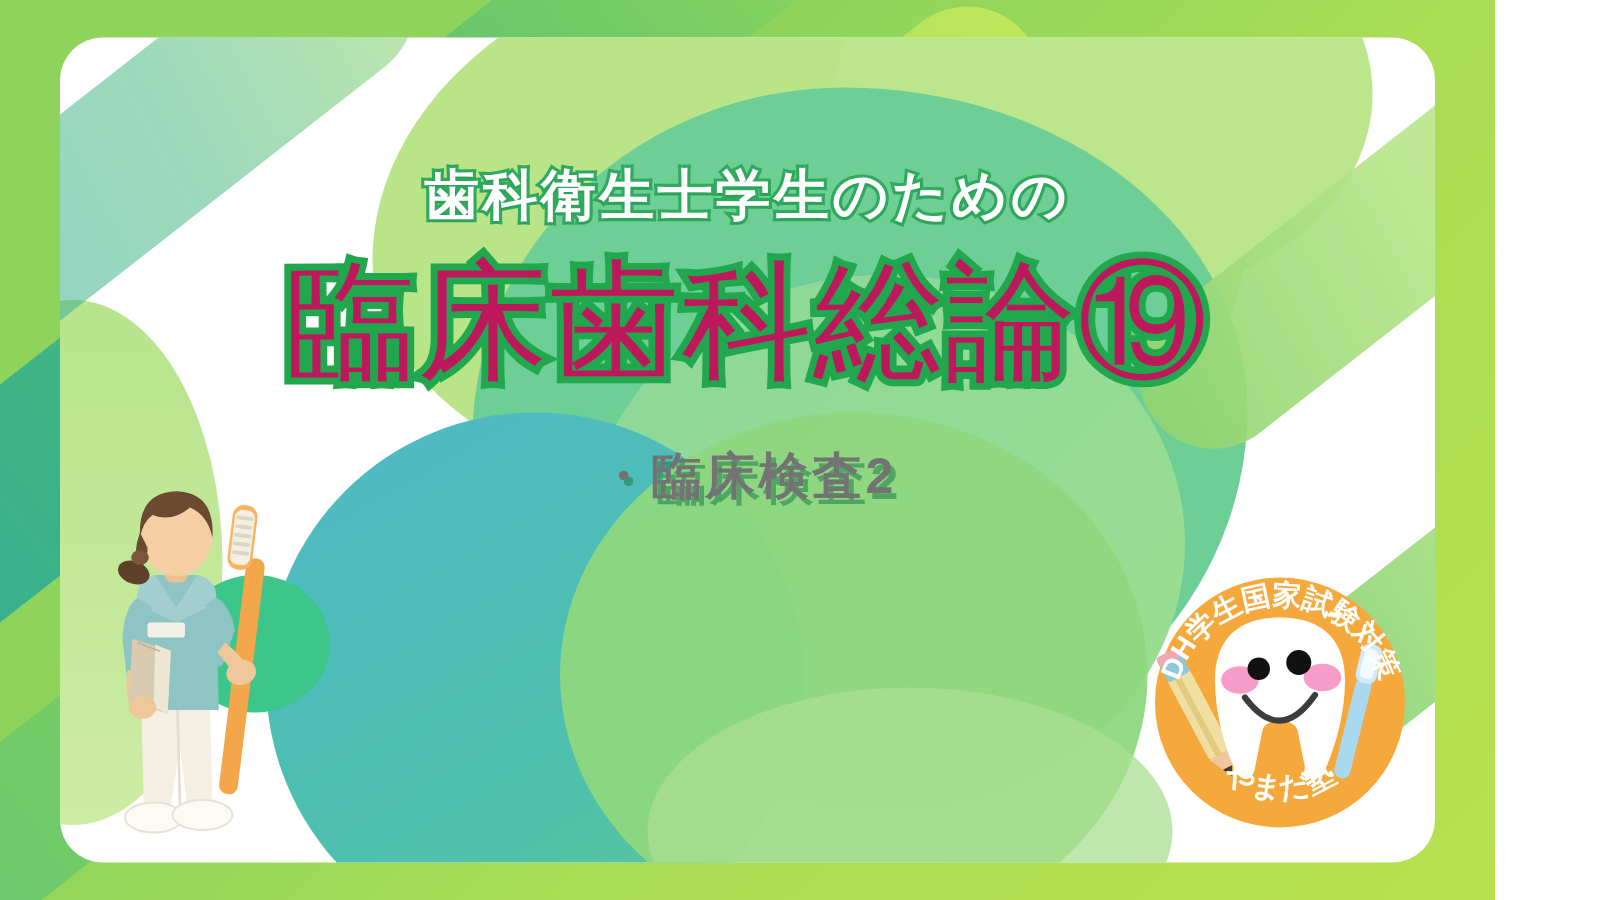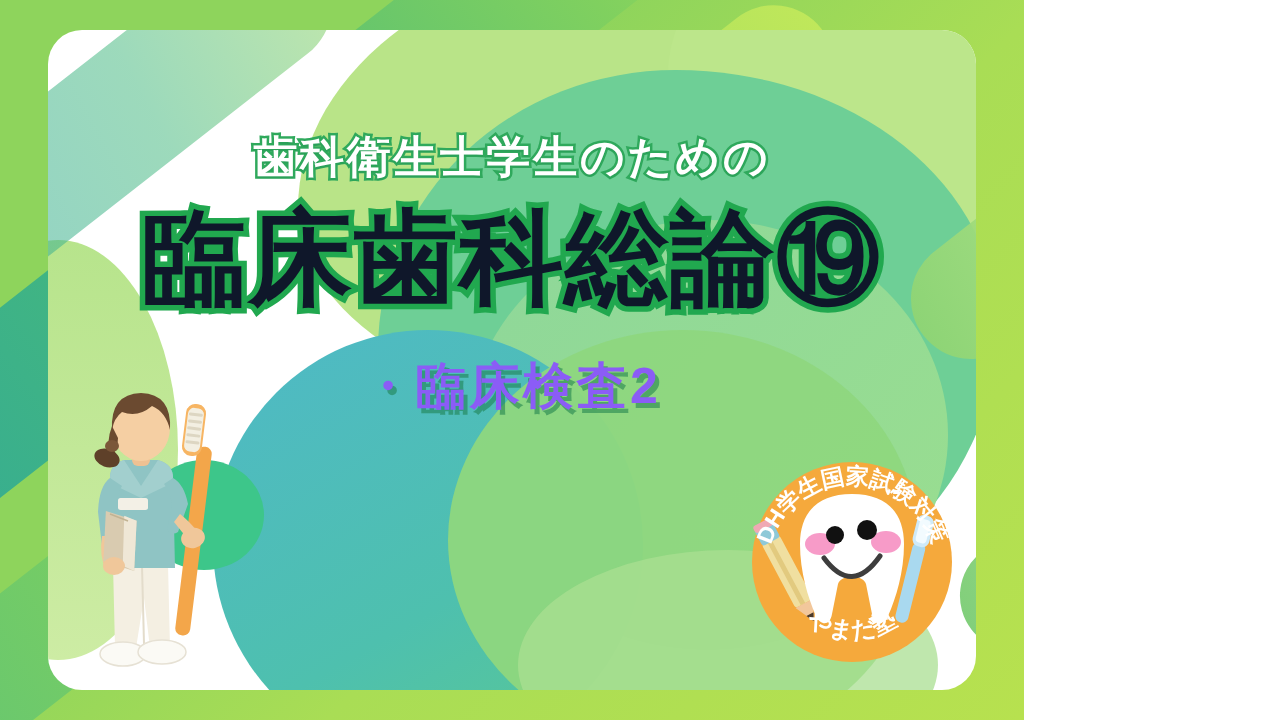--- a/index.html
+++ b/index.html
@@ -5,21 +5,21 @@
   html, body {
     margin: 0;
     padding: 0;
     background: #ffffff;
   }
   body {
     font-family: "Liberation Sans", sans-serif;
   }
   .thumbnail {
     position: relative;
-    width: 1024px;
+    width: 1196px;
     height: 720px;
     overflow: hidden;
     background: #ffffff;
   }
 
   
   .frame {
     position: absolute;
     inset: 0;
     background: linear-gradient(135deg, #8ed45c 0%, #8ed45c 35%, #a9dd55 60%, #b7e14f 100%);
@@ -162,32 +162,32 @@
     line-height: 1.42;
     color: #ffffff;
     letter-spacing: .06em;
     -webkit-text-stroke: 5px #2fa95c;
     paint-order: stroke fill;
     text-shadow: 0 2px 0 rgba(33,140,80,.25);
   }
   .main-title {
     margin-top: 12px;
     font-size: 104px;
-    font-weight: 700;
+    font-weight: 400;
     line-height: 1.12;
-    color: #0f172a;
+    color: #be185d;
     letter-spacing: .015em;
     -webkit-text-stroke: 11px #21a84f;
     paint-order: stroke fill;
   }
   .section-line {
     margin-top: 36px;
-    font-size: 50px;
+    font-size: 40px;
     font-weight: 800;
-    color: #8b5cf6;
+    color: #737373;
     letter-spacing: .07em;
     text-shadow: 4px 5px 0 rgba(27,126,74,.55);
   }
 
   
   .character {
     position: absolute;
     left: 18px;
     bottom: 4px;
     width: 185px;

